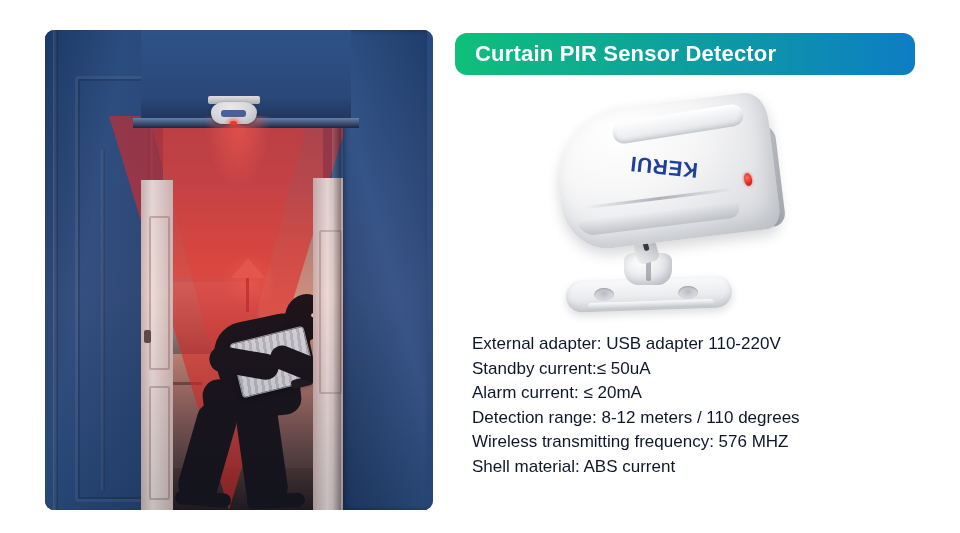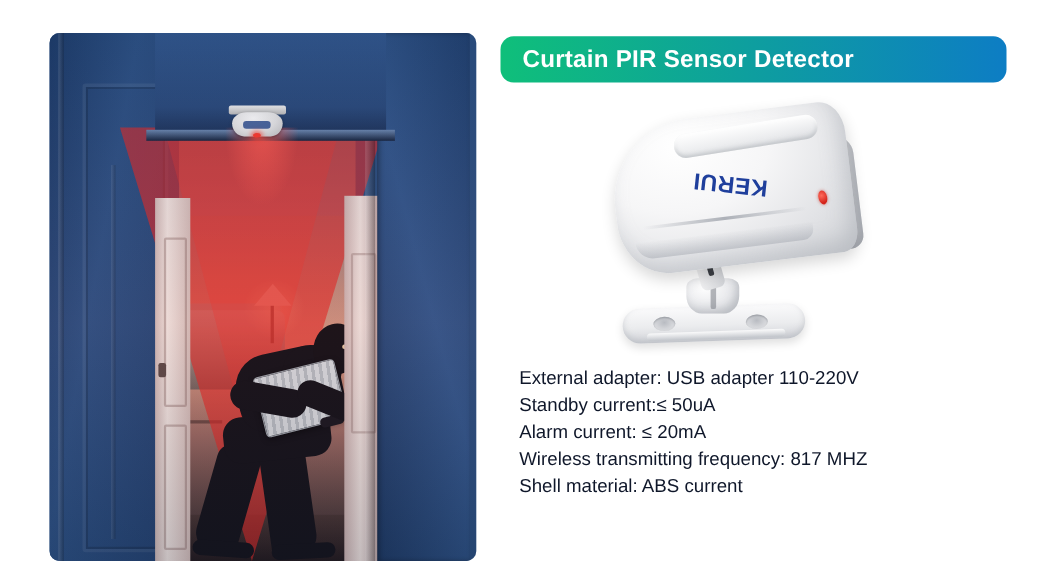--- a/index.html
+++ b/index.html
@@ -515,17 +515,18 @@
     <div class="p-part p-shell-seam"></div>
     <div class="p-part p-shell-bottom-edge"></div>
     <div class="p-part p-led"></div>
     <div class="p-part" id="p-logo" style="color: rgb(31, 63, 156);">KERUI</div>
   </div>
 
   <div id="spec-list">
     <div class="spec-line">External adapter: USB adapter 110-220V</div>
     <div class="spec-line">Standby current:≤ 50uA</div>
     <div class="spec-line">Alarm current: ≤ 20mA</div>
-    <div class="spec-line">Wireless transmitting frequency: 817 MHZ</div>
+    <div class="spec-line">Detection range: 8-12 meters / 110 degrees</div>
+    <div class="spec-line">Wireless transmitting frequency: 576 MHZ</div>
     <div class="spec-line">Shell material: ABS current</div>
   </div>
 
 </div>
 
 </body></html>

